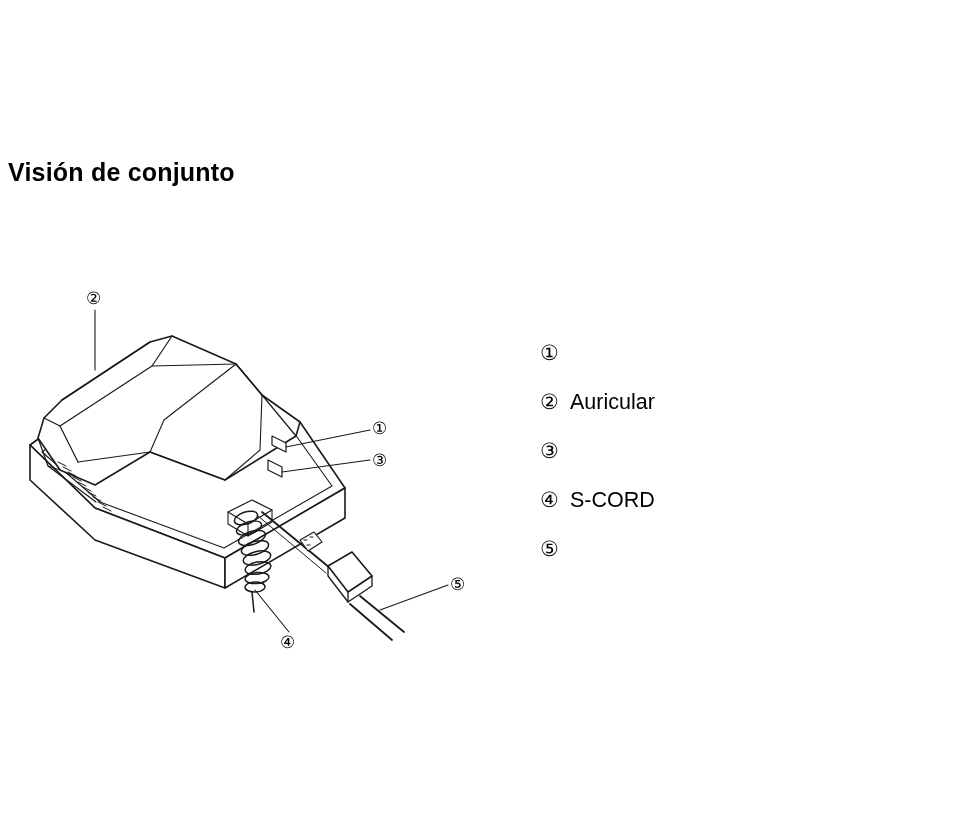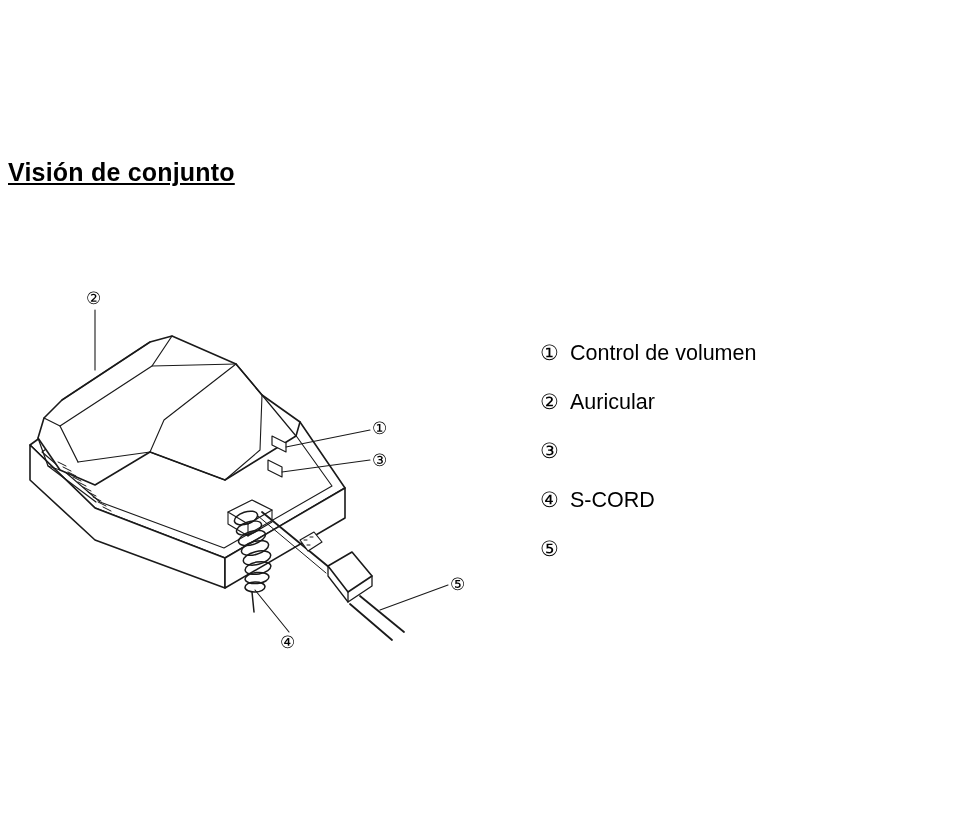--- a/index.html
+++ b/index.html
@@ -20,21 +20,20 @@
     inset: 0;
   }
   .heading {
     position: absolute;
     left: 8px;
     top: 158px;
     font-size: 25px;
     font-weight: bold;
     letter-spacing: 0.2px;
     color: #000;
-    text-decoration: underline;
   }
   
   .legend {
     position: absolute;
     left: 540px;
     top: 340px;
     width: 420px;
   }
   .legend-item {
     display: flex;
@@ -166,21 +165,20 @@
     <div class="callout-circle" style="left:86px;  top:50px;">②</div>
     <div class="callout-circle" style="left:372px; top:180px;">①</div>
     <div class="callout-circle" style="left:372px; top:212px;">③</div>
     <div class="callout-circle" style="left:280px; top:394px;">④</div>
     <div class="callout-circle" style="left:450px; top:336px;">⑤</div>
   </div>
 
   <div class="legend">
     <div class="legend-item">
       <span class="legend-num">①</span>
-      <span class="legend-label">Control de volumen</span>
     </div>
     <div class="legend-item">
       <span class="legend-num">②</span>
       <span class="legend-label">Auricular</span>
     </div>
     <div class="legend-item">
       <span class="legend-num">③</span>
     </div>
     <div class="legend-item">
       <span class="legend-num">④</span>

